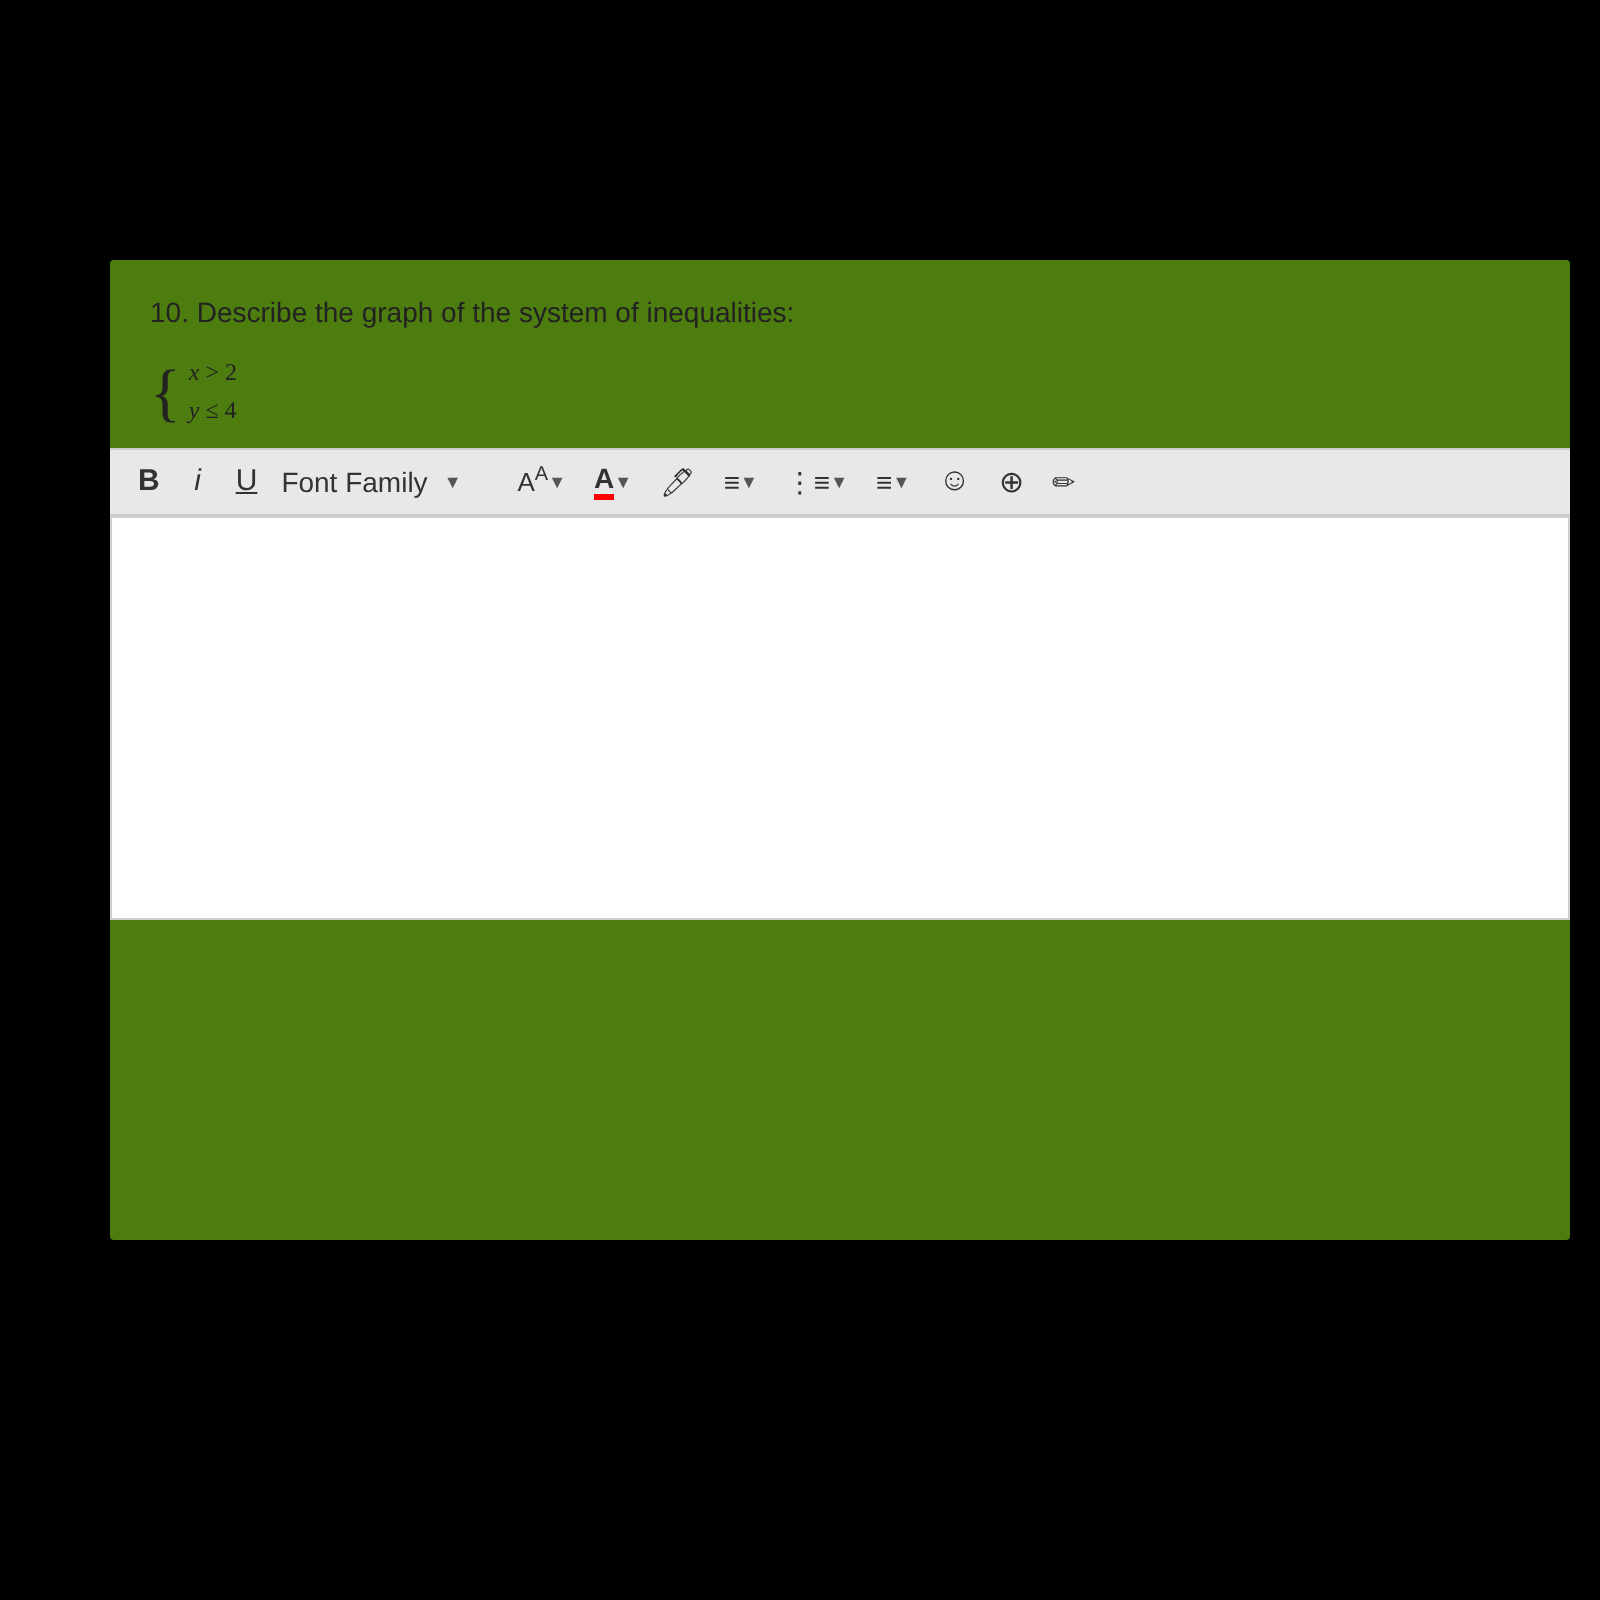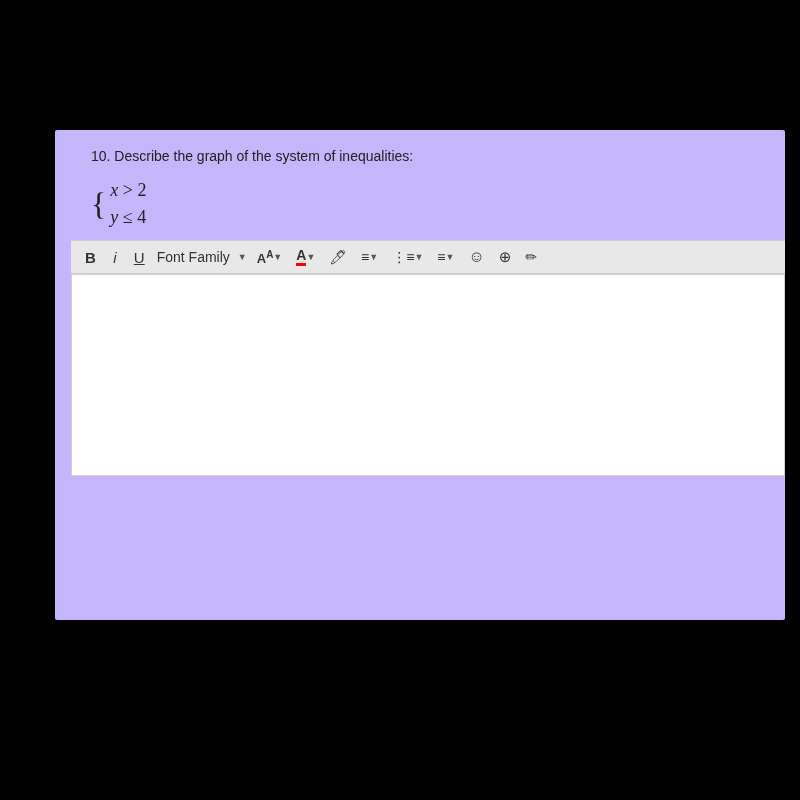--- a/index.html
+++ b/index.html
@@ -11,23 +11,22 @@
       overflow: hidden;
       font-family: Arial, sans-serif;
     }
 
     .screen {
       position: absolute;
       top: 130px;
       left: 55px;
       width: 730px;
       height: 490px;
-      background: #c4b5fd;
+      background: #4d7c0f;
       border-radius: 2px;
-      padding-left: 16px;
     }
 
     .question-area {
       padding: 18px 20px 10px 20px;
     }
 
     .question-text {
       font-size: 14px;
       color: #222;
       margin-bottom: 14px;
@@ -49,21 +48,21 @@
     }
 
     .equations {
       display: flex;
       flex-direction: column;
       gap: 2px;
     }
 
     .eq-line {
       font-family: "Times New Roman", serif;
-      font-size: 18px;
+      font-size: 12px;
       color: #222;
       line-height: 1.4;
     }
 
     
     .toolbar {
       display: flex;
       align-items: center;
       background: #e8e8e8;
       border-top: 1px solid #ccc;
@@ -127,21 +126,22 @@
       min-height: 200px;
       padding: 10px;
       outline: none;
       font-size: 14px;
       color: #333;
       background: transparent;
     }
 
     .aa-text {
       font-size: 13px;
-      font-weight: bold;
+      font-weight: normal;
+      margin-left: 18px;
     }
   </style>
 </head>
 <body>
 
 <div class="screen">
   <div class="question-area">
     <div class="question-text">
       <span>10.</span>
       <span>Describe the graph of the system of inequalities:</span>

